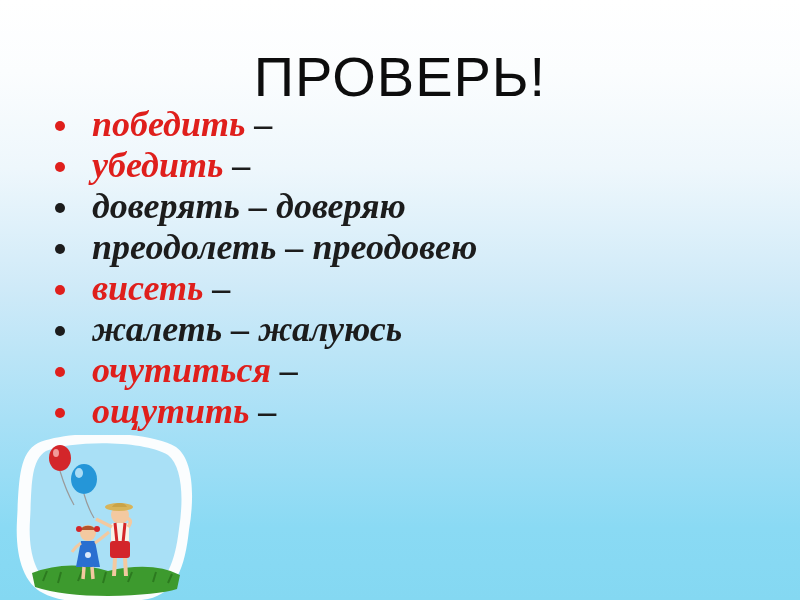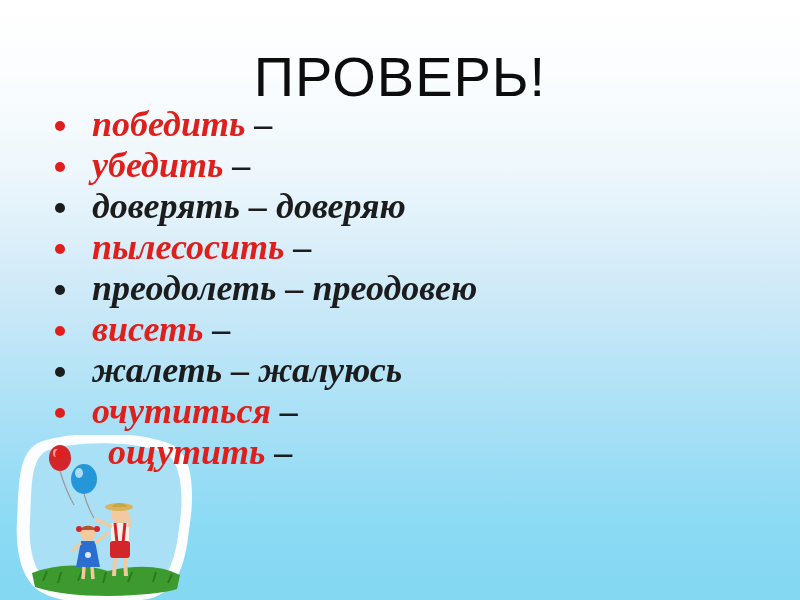--- a/index.html
+++ b/index.html
@@ -60,26 +60,25 @@
 <body>
 
 <div class="slide">
 
   <h1 class="title">ПРОВЕРЬ!</h1>
 
   <ul class="verb-list" id="verb-list">
       <li><span class="bullet" style="background: rgb(223, 31, 28);"></span><span style="color: rgb(223, 31, 28);">победить</span><span style="color: rgb(28, 28, 28); margin-left: 9px;">–</span></li>
       <li><span class="bullet" style="background: rgb(223, 31, 28);"></span><span style="color: rgb(223, 31, 28);">убедить</span><span style="color: rgb(28, 28, 28); margin-left: 9px;">–</span></li>
       <li><span class="bullet" style="background: rgb(28, 28, 28);"></span><span style="color: rgb(28, 28, 28);">доверять</span><span style="color: rgb(28, 28, 28); margin-left: 9px;">– доверяю</span></li>
-      <li><span class="bullet" style="background: rgb(223, 31, 28);"></span><span style="color: rgb(223, 31, 28);">пылесосить</span><span style="color: rgb(28, 28, 28); margin-left: 9px;">–</span></li>
       <li><span class="bullet" style="background: rgb(28, 28, 28);"></span><span style="color: rgb(28, 28, 28);">преодолеть</span><span style="color: rgb(28, 28, 28); margin-left: 9px;">– преодовею</span></li>
       <li><span class="bullet" style="background: rgb(223, 31, 28);"></span><span style="color: rgb(223, 31, 28);">висеть</span><span style="color: rgb(28, 28, 28); margin-left: 9px;">–</span></li>
       <li><span class="bullet" style="background: rgb(28, 28, 28);"></span><span style="color: rgb(28, 28, 28);">жалеть</span><span style="color: rgb(28, 28, 28); margin-left: 9px;">– жалуюсь</span></li>
       <li><span class="bullet" style="background: rgb(223, 31, 28);"></span><span style="color: rgb(223, 31, 28);">очутиться</span><span style="color: rgb(28, 28, 28); margin-left: 9px;">–</span></li>
-      <li><span class="bullet" style="background: rgb(223, 31, 28);"></span><span style="color: rgb(223, 31, 28); margin-left: 16px;">ощутить</span><span style="color: rgb(28, 28, 28); margin-left: 9px;">–</span></li>
+      <li><span class="bullet" style="background: rgb(223, 31, 28);"></span><span style="color: rgb(223, 31, 28);">ощутить</span><span style="color: rgb(28, 28, 28); margin-left: 9px;">–</span></li>
     </ul>
 
   <svg class="clipart" viewBox="0 0 200 165" aria-hidden="true">
 
     <path d="M30,8 C60,-5 140,-5 168,12 C185,24 187,60 181,95 C177,132 168,158 140,164 C100,171 55,169 35,158 C15,148 7,120 9,85 C11,50 10,18 30,8 Z" fill="#fbfdfe"></path>
 
     <path d="M38,16 C64,5 136,5 160,20 C174,31 176,62 171,94 C167,127 159,150 135,156 C100,162 60,160 44,150 C27,141 20,116 22,85 C24,52 22,26 38,16 Z" fill="#a9e0f6"></path>
 
     <path d="M24,138 Q60,124 100,136 Q145,126 172,140 L169,154 Q150,160 100,161 Q55,161 27,152 Z" fill="#3d9a2e"></path>
     <path d="M35,146 l4,-10 M50,148 l3,-11 M70,146 l4,-10 M95,148 l3,-11 M120,147 l4,-10 M145,147 l3,-10 M160,148 l4,-9" stroke="#2c7a1f" stroke-width="2" fill="none"></path>

